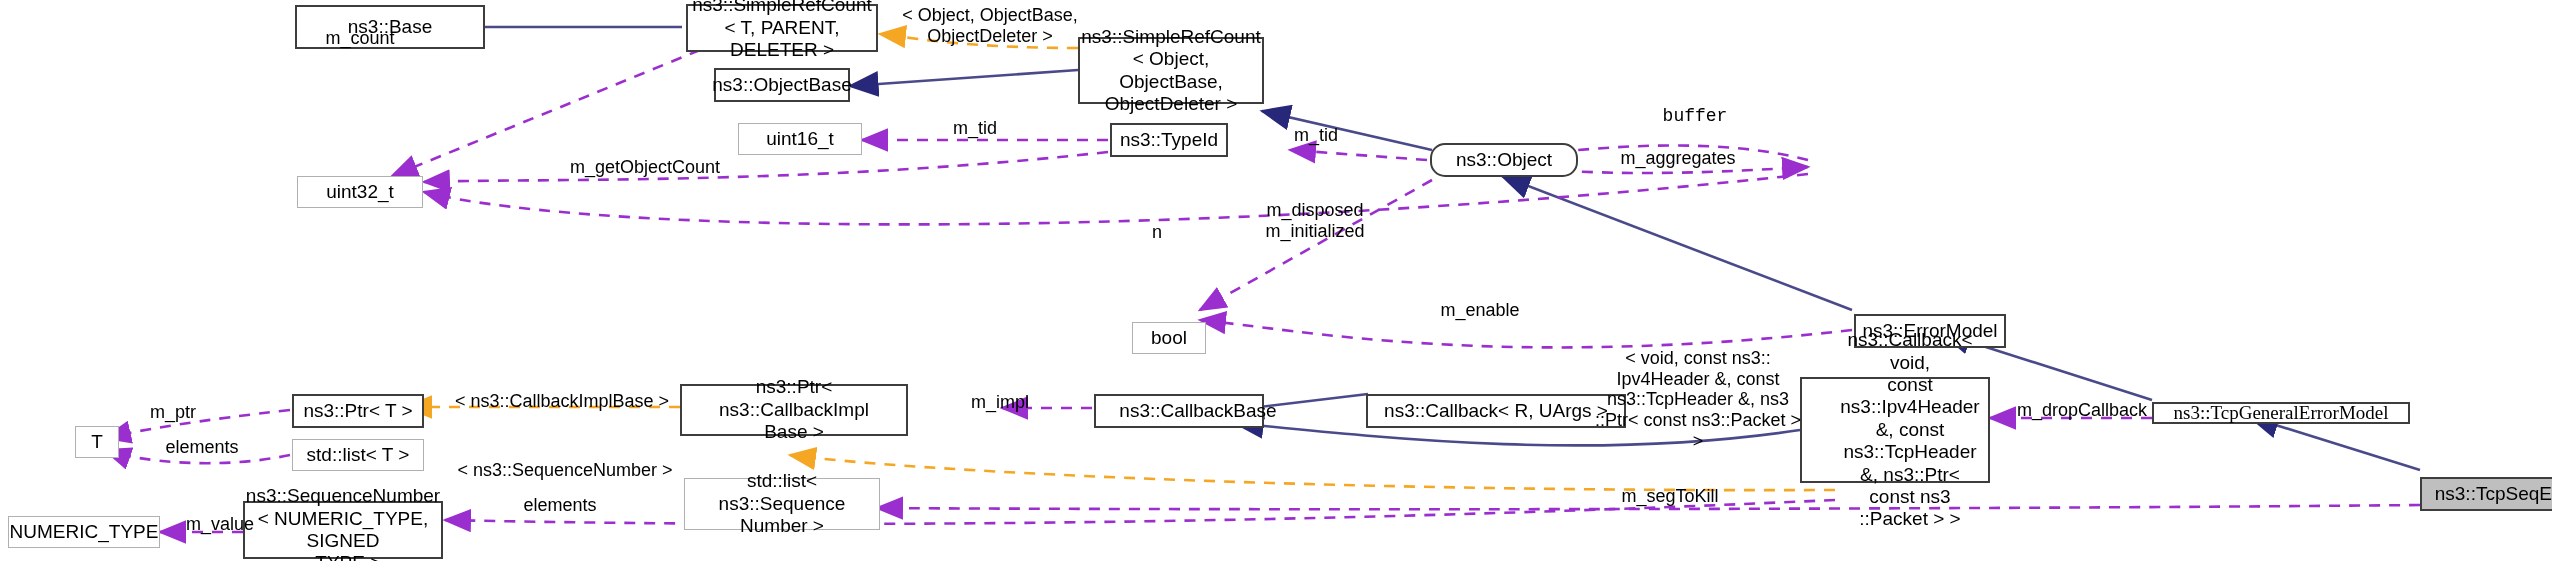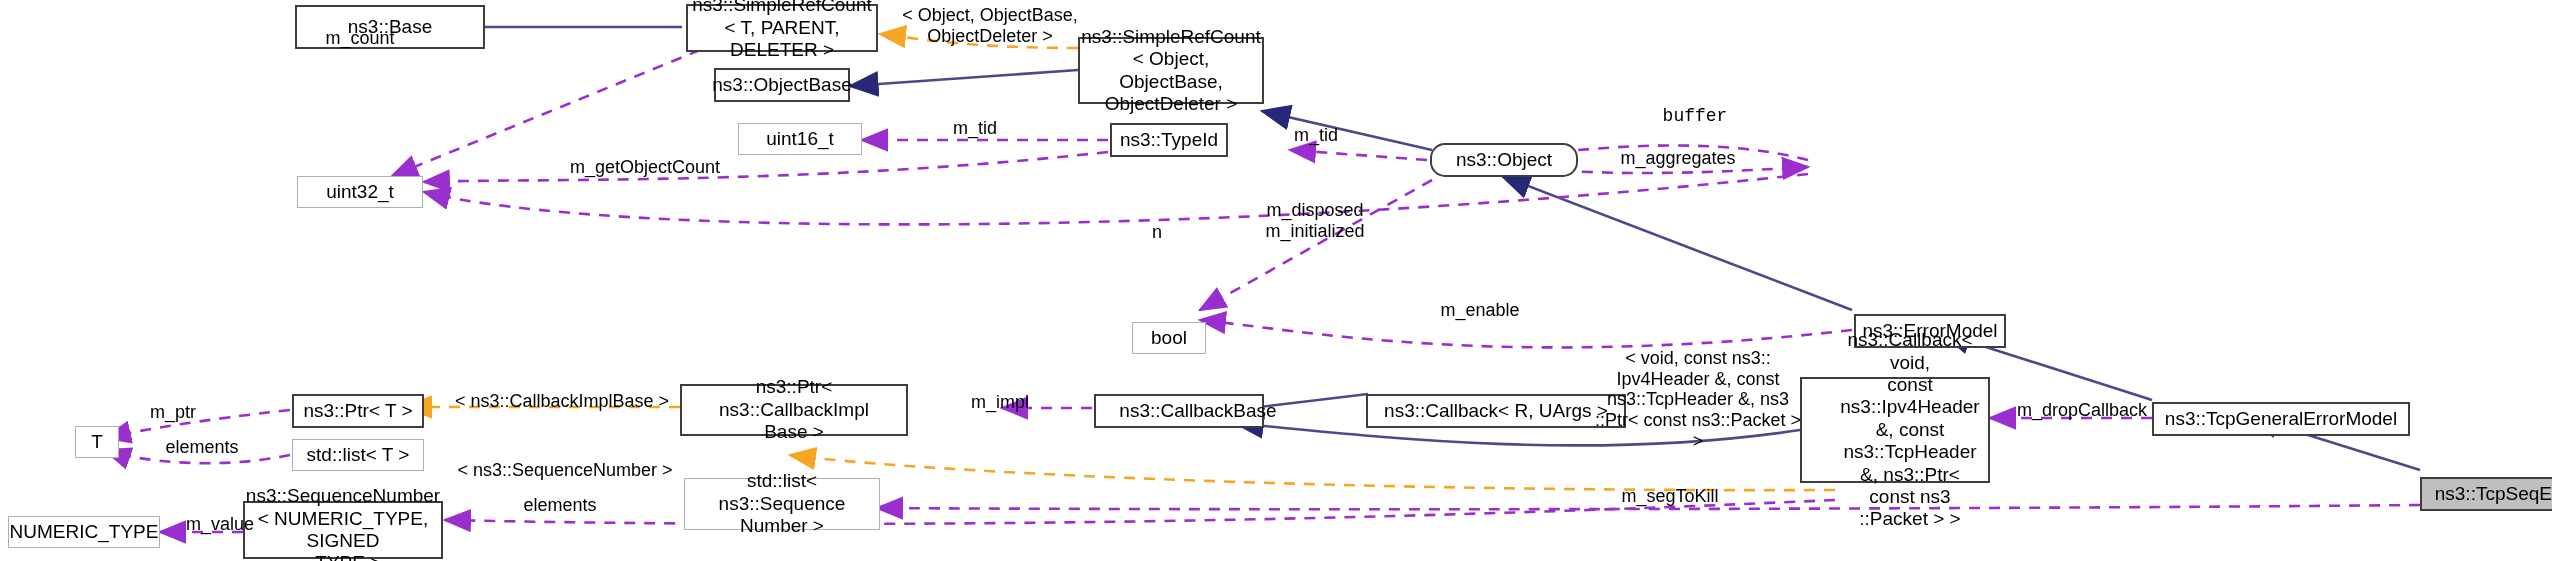--- a/index.html
+++ b/index.html
@@ -129,21 +129,21 @@
   <div class="node solid" style="left:292px;  top:394px; width:132px;  height:34px;">ns3::Ptr&lt; T &gt;</div>
   <div class="node solid" style="left:680px;  top:384px; width:228px;  height:52px;">ns3::Ptr&lt; ns3::CallbackImpl
 Base &gt;</div>
   <div class="node solid" style="left:1094px; top:394px; width:170px;  height:34px;padding-left:44px;">ns3::CallbackBase</div>
   <div class="node solid" style="left:1366px; top:394px; width:260px;  height:34px;">ns3::Callback&lt; R, UArgs &gt;</div>
   <div class="node solid" style="left:1800px; top:377px; width:190px;  height:106px;padding-left:36px;">ns3::Callback&lt; void,
 const ns3::Ipv4Header
 &amp;, const ns3::TcpHeader
 &amp;, ns3::Ptr&lt; const ns3
 ::Packet &gt; &gt;</div>
-  <div class="node solid" style="left:2152px; top:402px; width:258px;  height:34px;">ns3::TcpGeneralErrorModel</div>
+  <div class="node solid" style="left:2152px; top:402px; width:258px;  height:22px;font-family:Liberation Serif, serif;">ns3::TcpGeneralErrorModel</div>
   <div class="node light" style="left:75px;   top:426px; width:44px;   height:32px;">T</div>
   <div class="node light" style="left:292px;  top:439px; width:132px;  height:32px;">std::list&lt; T &gt;</div>
   <div class="node highlight" style="left:2420px; top:477px; width:228px;  height:34px;">ns3::TcpSeqErrorModel</div>
   <div class="node light" style="left:684px;  top:478px; width:196px;  height:52px;">std::list&lt; ns3::Sequence
 Number &gt;</div>
   <div class="node light" style="left:8px;    top:516px; width:152px;  height:32px;">NUMERIC_TYPE</div>
   <div class="node solid" style="left:243px;  top:501px; width:200px;  height:58px;">ns3::SequenceNumber
 &lt; NUMERIC_TYPE, SIGNED
 _TYPE &gt;</div>
 

